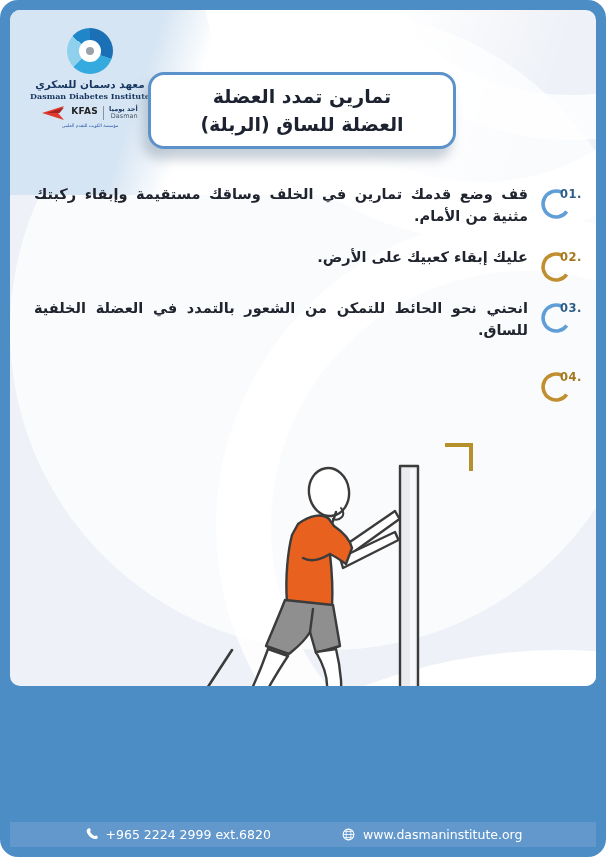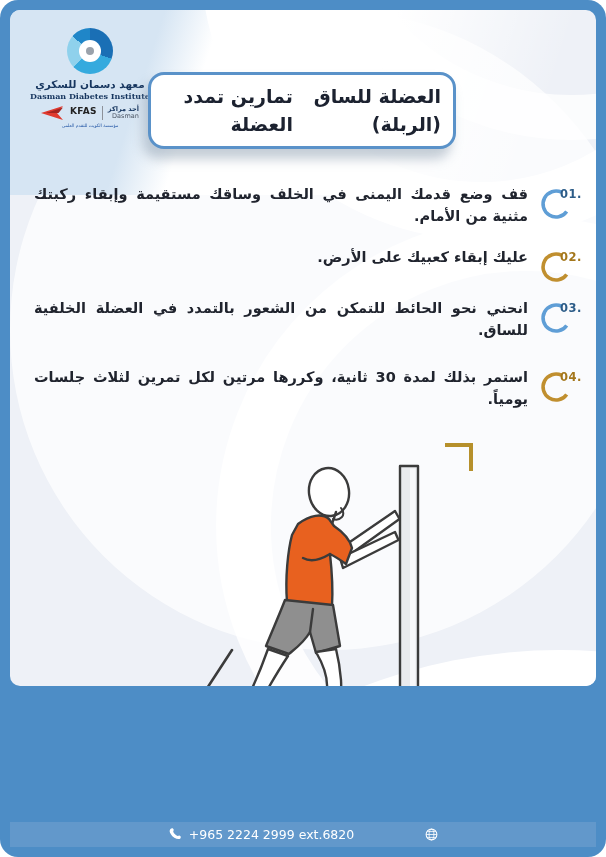--- a/index.html
+++ b/index.html
@@ -51,21 +51,21 @@
   .kfas-sub { text-align:right; line-height:1.15; }
   .kfas-sub .ar { font-size:6.5px; color:#16355e; direction:rtl; font-weight:bold; }
   .kfas-sub .en { font-size:6.5px; color:#4b5563; }
   .kfas-found { margin-top:2px; font-size:4.5px; color:#2a5ca8; direction:rtl; }
 
   
   .title-box {
     position:absolute; left:138px; top:62px; width:308px; min-height:74px; z-index:3;
     background:#ffffff; border:3px solid #5a92c9; border-radius:16px;
     box-shadow:-5px 10px 12px rgba(125,145,165,.45);
-    display:flex; flex-direction:row; justify-content:center; align-items:center;
+    display:flex; flex-direction:column; justify-content:center; align-items:center;
     padding:8px 12px;
   }
   .title-box .t-line {
     direction:rtl; font-size:19px; font-weight:bold; color:#1c2230; line-height:1.45;
   }
 
   
   .step { position:absolute; right:16px; width:552px; display:flex; flex-direction:row-reverse; gap:12px; z-index:3; }
   .step-1 { top:173px; } .step-2 { top:236px; } .step-3 { top:287px; } .step-4 { top:356px; }
   .badge { position:relative; width:40px; height:38px; flex:0 0 40px; color:var(--acc); }
@@ -113,40 +113,40 @@
       <div class="logo-ar">معهد دسمان للسكري</div>
       <div class="logo-en">Dasman Diabetes Institute</div>
       <div class="kfas-row">
         <svg class="kfas-mark" viewBox="0 0 24 14">
           <polygon points="0,7 22,0 16,7 22,14" fill="#e03a2f"></polygon>
           <polygon points="5,7 22,1.5 17.5,7" fill="#a32420"></polygon>
         </svg>
         <span class="kfas-word">KFAS</span>
         <span class="kfas-div"></span>
         <span class="kfas-sub">
-          <div class="ar">أحد مراكز</div>
+          <div class="ar">أحد يوميا</div>
           <div class="en">Dasman</div>
         </span>
       </div>
       <div class="kfas-found">مؤسسة الكويت للتقدم العلمي</div>
     </div>
 
     <div class="title-box">
       <div class="t-line">تمارين تمدد العضلة</div>
       <div class="t-line">العضلة للساق (الربلة)</div>
     </div>
 
     <div class="step step-1" style="--acc: #5f9ed6; --num: #2c5c88;">
       <div class="badge">
         <svg width="36" height="36" viewBox="0 0 36 36">
           <path d="M21.5,7.2 A13,13 0 1 0 26.7,26.5" fill="none" stroke="currentColor" stroke-width="3.6"></path>
         </svg>
         <span class="num">01.</span>
       </div>
-      <div class="step-text">قف وضع قدمك اليمنى في الخلف وساقك مستقيمة وإبقاء ركبتك مثنية من الأمام.</div>
+      <div class="step-text">قف وضع قدمك تمارين في الخلف وساقك مستقيمة وإبقاء ركبتك مثنية من الأمام.</div>
     </div>
 
     <div class="step step-2" style="--acc: #c08f2f; --num: #a4771c;">
       <div class="badge">
         <svg width="36" height="36" viewBox="0 0 36 36">
           <path d="M21.5,7.2 A13,13 0 1 0 26.7,26.5" fill="none" stroke="currentColor" stroke-width="3.6"></path>
         </svg>
         <span class="num">02.</span>
       </div>
       <div class="step-text">عليك إبقاء كعبيك على الأرض.</div>
@@ -162,21 +162,20 @@
       <div class="step-text">انحني نحو الحائط للتمكن من الشعور بالتمدد في العضلة الخلفية للساق.</div>
     </div>
 
     <div class="step step-4" style="--acc: #c08f2f; --num: #a4771c;">
       <div class="badge">
         <svg width="36" height="36" viewBox="0 0 36 36">
           <path d="M21.5,7.2 A13,13 0 1 0 26.7,26.5" fill="none" stroke="currentColor" stroke-width="3.6"></path>
         </svg>
         <span class="num">04.</span>
       </div>
-      <div class="step-text">استمر بذلك لمدة 30 ثانية، وكررها مرتين لكل تمرين لثلاث جلسات يومياً.</div>
     </div>
 
     <div class="bracket bracket-tr"></div>
     <div class="bracket bracket-bl"></div>
 
     <svg class="figure" width="280" height="340" viewBox="0 0 280 340">
       <g stroke="#3b3b3b" stroke-width="2.4" stroke-linejoin="round" stroke-linecap="round">
 
         <rect x="230" y="26" width="18" height="298" fill="#e9ebee"></rect>
         <rect x="240" y="28.5" width="5.5" height="293" fill="#f7f8fa" stroke="none"></rect>
@@ -225,15 +224,16 @@
         <path d="M5.5,3 C8.2,1.2 10.2,2.2 10.8,4.5 L9.9,7.4 C11.5,10.6 13.8,12.8 17,14.3 L19.8,13.5 C22.1,14.2 22.9,16.3 21,18.8 C16.5,20.5 9.3,16.8 6.2,11.6 C3.6,7.4 3.8,4.9 5.5,3 Z" fill="#ffffff"></path>
       </svg>
       <span>+965 2224 2999 ext.6820</span>
     </div>
     <div class="f-item">
       <svg width="15" height="15" viewBox="0 0 24 24">
         <circle cx="12" cy="12" r="8.6" fill="none" stroke="#ffffff" stroke-width="1.7"></circle>
         <ellipse cx="12" cy="12" rx="3.9" ry="8.6" fill="none" stroke="#ffffff" stroke-width="1.3"></ellipse>
         <path d="M3.6,12 H20.4 M5.2,7.3 H18.8 M5.2,16.7 H18.8" stroke="#ffffff" stroke-width="1.3" fill="none"></path>
       </svg>
+      <span>www.dasmaninstitute.org</span>
     </div>
   </div>
 </div>
 
 </body></html>

